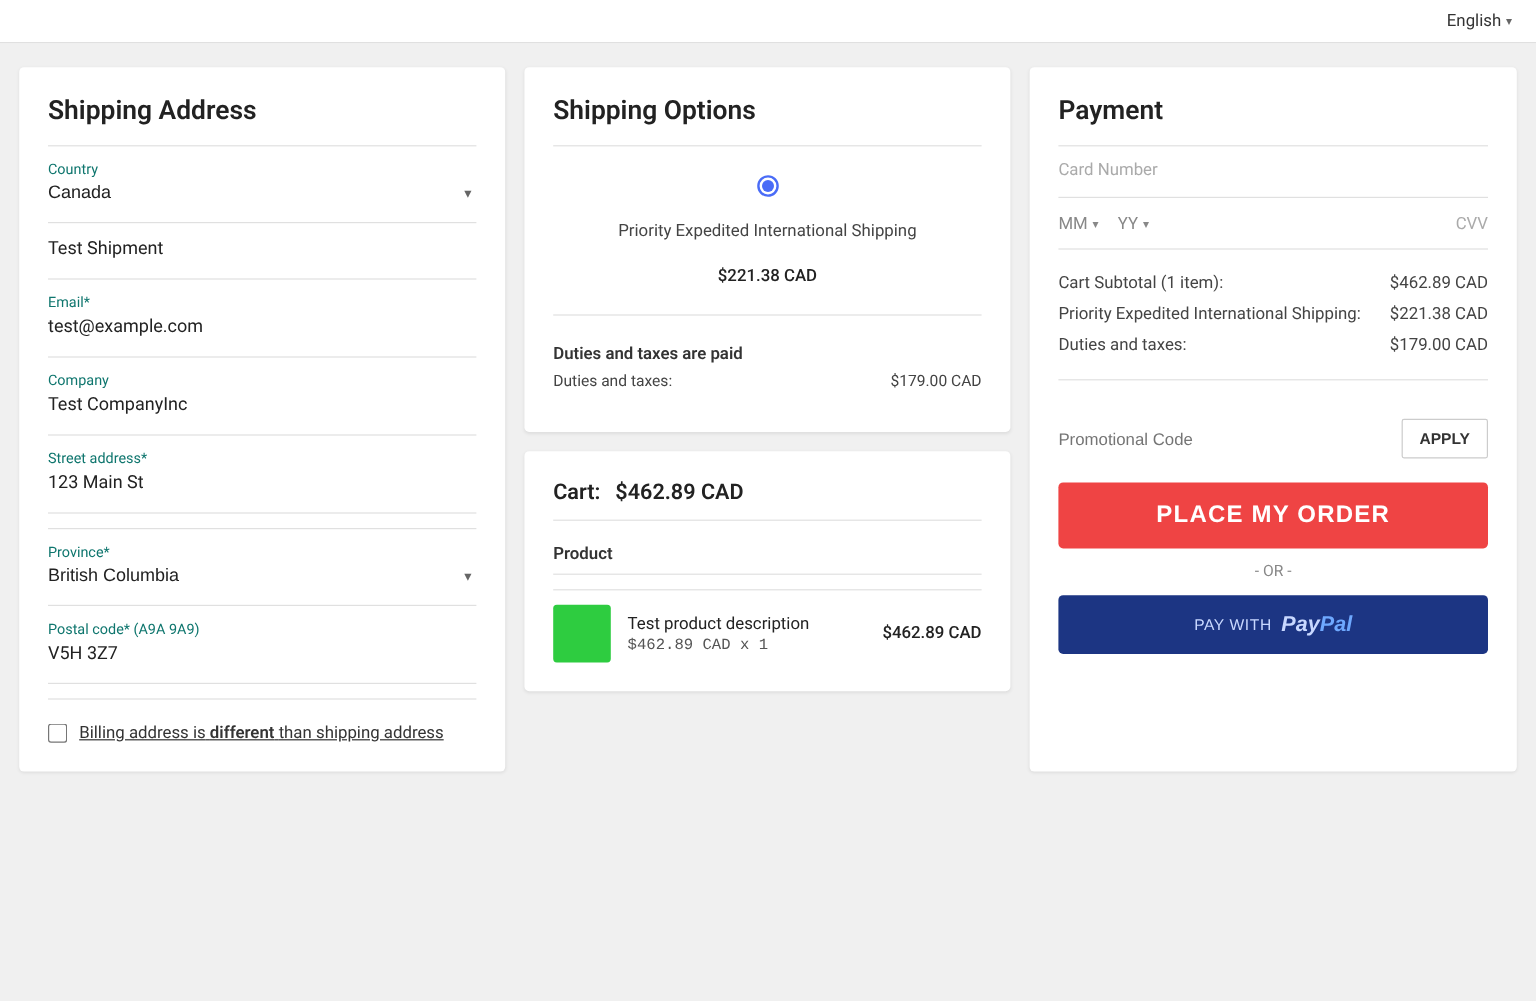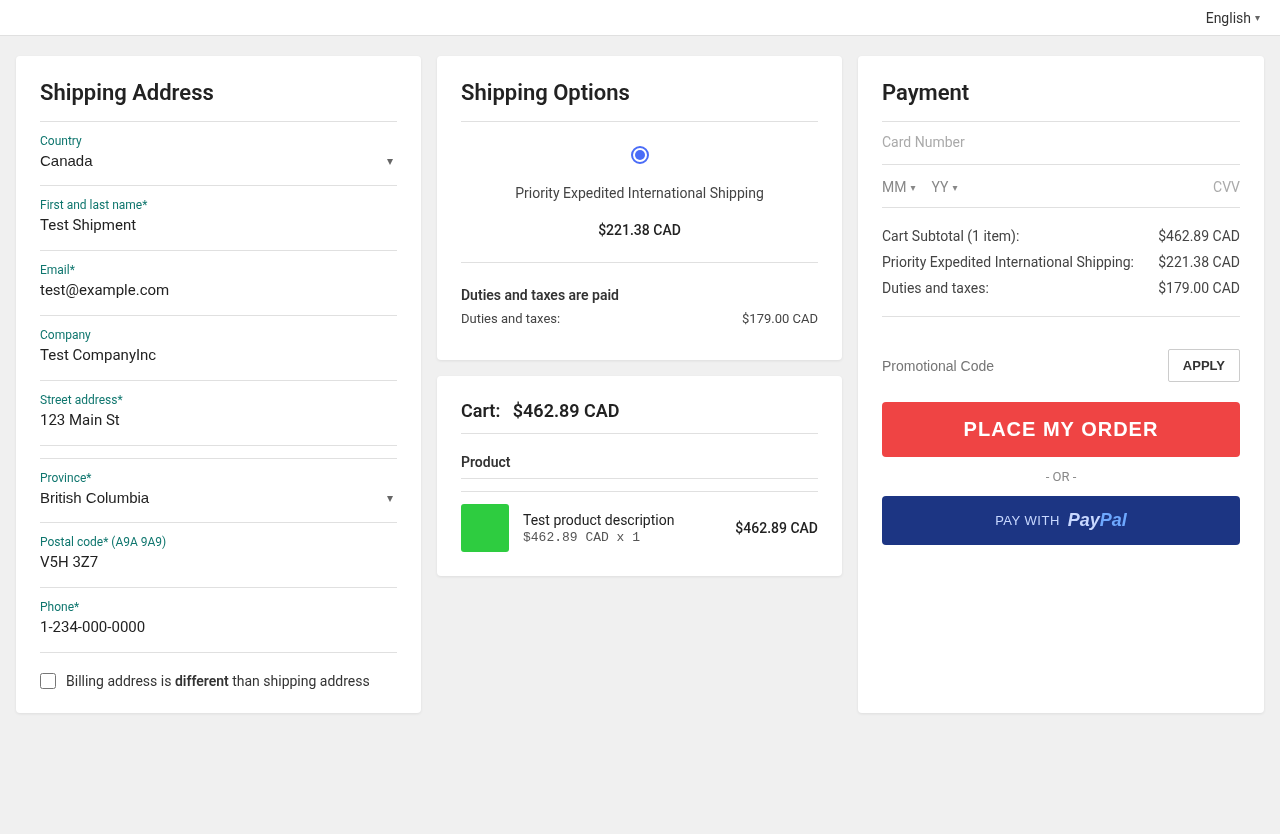--- a/index.html
+++ b/index.html
@@ -106,20 +106,21 @@
     }
     .checkbox-row input[type=checkbox] {
       width: 16px;
       height: 16px;
       border: 1px solid #888;
       cursor: pointer;
     }
     .checkbox-label {
       font-size: 14px;
       color: #333;
+      text-decoration: underline;
     }
     .checkbox-label strong {
       font-weight: 600;
     }
     
     .shipping-option {
       display: flex;
       align-items: center;
       gap: 21px;
       padding: 12px 0;
@@ -371,21 +372,20 @@
       <div class="select-wrapper">
         <select>
           <option>Canada</option>
         </select>
         <span class="chev">▾</span>
       </div>
     </div>
     <hr class="divider">
 
     <div class="field-group">
-      <div class="field-label">First and last name*</div>
       <div class="field-value">Test Shipment</div>
     </div>
     <hr class="divider">
 
     <div class="field-group">
       <div class="field-label">Email*</div>
       <div class="field-value">test@example.com</div>
     </div>
     <hr class="divider">
 
@@ -413,24 +413,20 @@
       </div>
     </div>
     <hr class="divider">
 
     <div class="field-group">
       <div class="field-label">Postal code* (A9A 9A9)</div>
       <div class="field-value">V5H 3Z7</div>
     </div>
     <hr class="divider">
 
-    <div class="field-group">
-      <div class="field-label">Phone*</div>
-      <div class="field-value">1-234-000-0000</div>
-    </div>
     <hr class="divider">
 
     <div class="checkbox-row">
       <input type="checkbox" style="">
       <label class="checkbox-label">
         <span>Billing address is</span>
         <strong>different</strong>
         <span>than shipping address</span>
       </label>
     </div>

